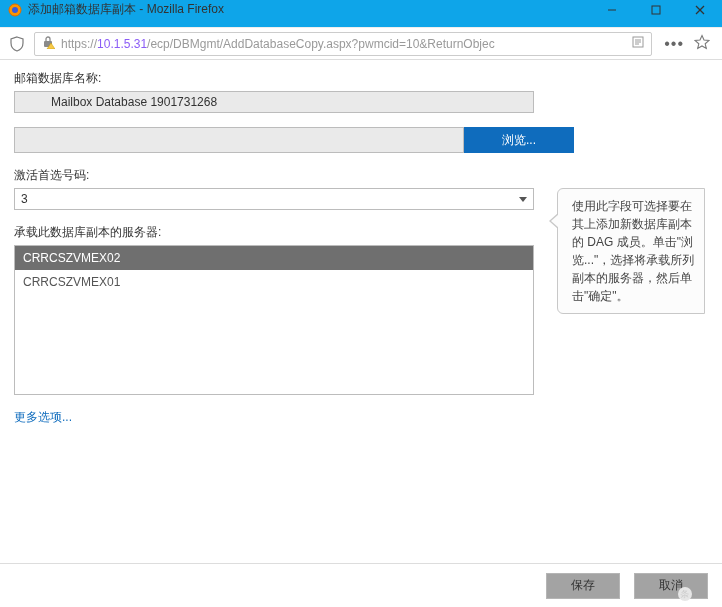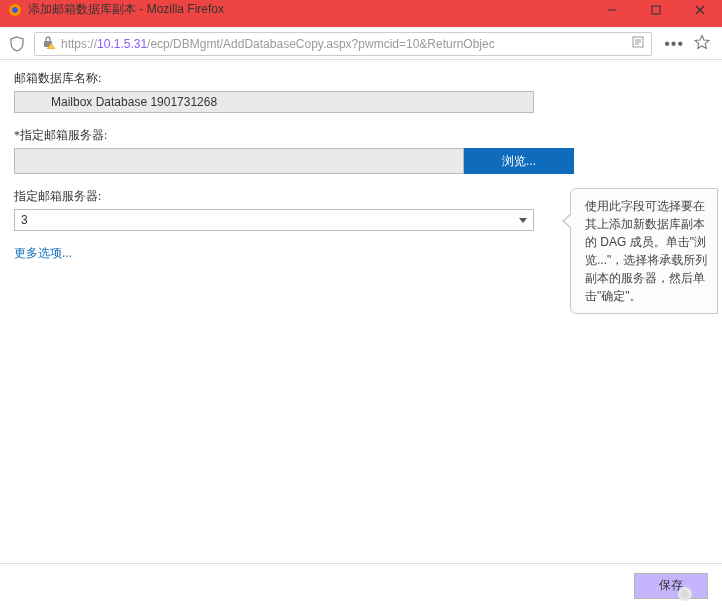--- a/index.html
+++ b/index.html
@@ -10,21 +10,21 @@
       width: 722px;
       height: 607px;
       overflow: hidden;
       position: relative;
     }
     .titlebar {
       height: 28px;
       display: flex;
       align-items: center;
       padding: 0 0 8px 8px;
-      background: #ef4444;
+      background: #0ea5e9;
       border-bottom: 1px solid #eee;
     }
     .titlebar .favicon {
       width: 14px; height: 14px;
       margin-right: 6px;
       display:flex;align-items:center;justify-content:center;
     }
     .titlebar .title { flex: 1; color: #333; font-size: 12px; }
     .win-controls { display: flex; }
     .win-btn {
@@ -67,21 +67,20 @@
       font-size: 20px;
       font-weight: 400;
       color: #333;
       margin: 8px 0 26px 0;
     }
     .field-label {
       font-size: 12px;
       color: #333;
       margin-bottom: 4px;
       display:block;
-      font-family:Liberation Serif, serif;
     }
     .textbox, .dropdown {
       height: 22px;
       border: 1px solid #bcbcbc;
       background: #eee;
       padding: 0 6px;
       font-size: 12px;
       color: #333;
       display:flex;align-items:center;
     }
@@ -129,21 +128,21 @@
     .server-list .row.alt { color:#555; }
     .more-link {
       color:#0f6cbd;
       font-size:12px;
       cursor:pointer;
       display:inline-block;
       margin-top:0;
     }
     .help-callout {
       position:absolute;
-      right:4px;
+      right:17px;
       top:188px;
       width:148px;
       border:1px solid #c8c8c8;
       border-radius:6px 0 0 6px;
       padding:8px 8px 8px 14px;
       font-size:12px;
       color:#444;
       background:#fcfcfc;
       line-height:1.5;
     }
@@ -174,21 +173,21 @@
       justify-content:flex-end;
       align-items:center;
       padding:0 14px;
       gap:14px;
       background:#fff;
     }
     .footer-btn {
       min-width:74px;
       height:26px;
       border:1px solid #b5b5b5;
-      background:#c4b5fd;
+      background:#a3a3a3;
       font-size:12px;
       color:#333;
       cursor:pointer;
     }
     .watermark {
       position:absolute;
       right: 30px;
       bottom: 6px;
       font-size:12px;
       color:#d8d8d8;
@@ -271,40 +270,47 @@
 </div>
 
 <div class="content">
 
   <div class="section">
     <span class="field-label">邮箱数据库名称:</span>
     <div class="textbox readonly">Mailbox Database 1901731268</div>
   </div>
 
   <div class="section">
-    <span class="field-label">*指定邮箱服务器:</span>
     <div class="server-row">
       <div class="server-input"></div>
       <button class="browse-btn">浏览...</button>
     </div>
   </div>
 
   <div class="section">
-    <span class="field-label">指定邮箱服务器:</span>
+    <span class="field-label">激活首选号码:</span>
     <div class="dropdown">
       <span>3</span>
     </div>
   </div>
 
+  <div class="section">
+    <span class="field-label">承载此数据库副本的服务器:</span>
+    <div class="server-list">
+      <div class="row selected">CRRCSZVMEX02</div>
+      <div class="row alt">CRRCSZVMEX01</div>
+    </div>
+  </div>
 
   <a class="more-link">更多选项...</a>
 </div>
 
 <div class="help-callout">
   <span>使用此字段可选择要在其上添加新数据库副本的 DAG 成员。单击"浏览..."，选择将承载所列副本的服务器，然后单击"确定"。</span>
 </div>
 
 <div class="footer-bar">
   <button class="footer-btn">保存</button>
+  <button class="footer-btn">取消</button>
   <div class="watermark">
     <span class="wm-icon">条</span>
   </div>
 </div>
 
 </body></html>

